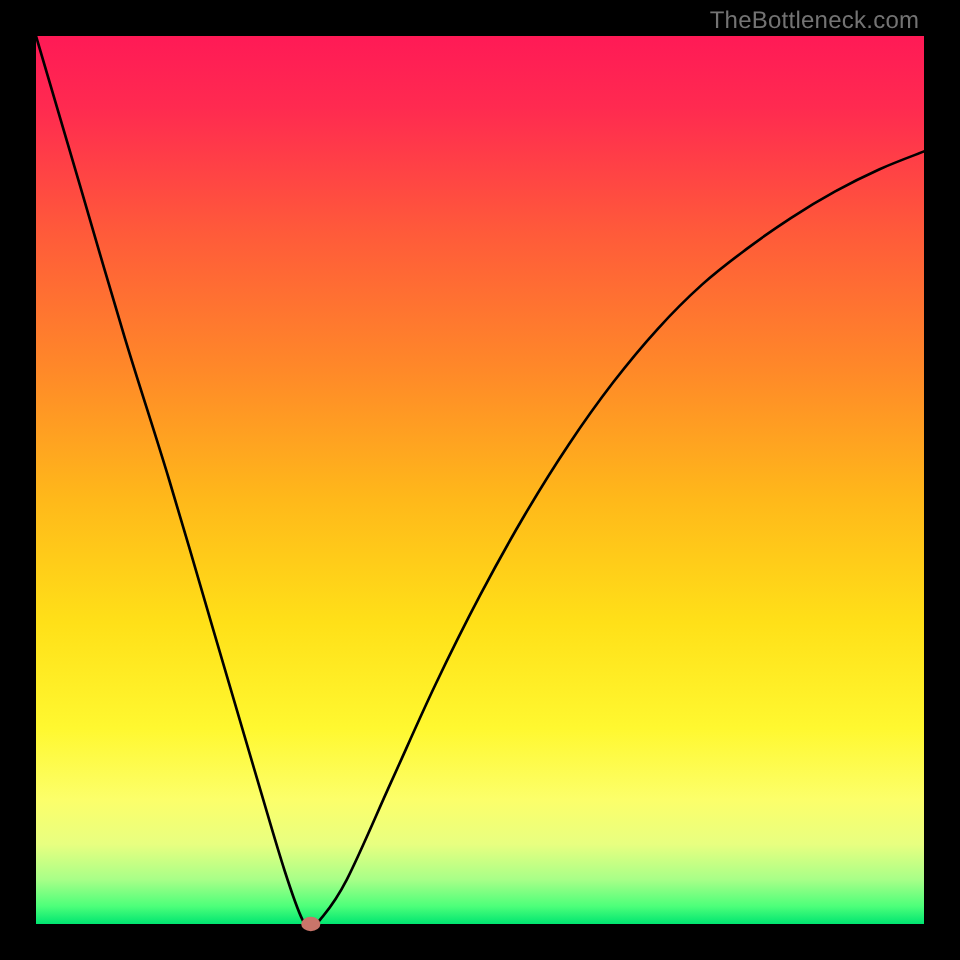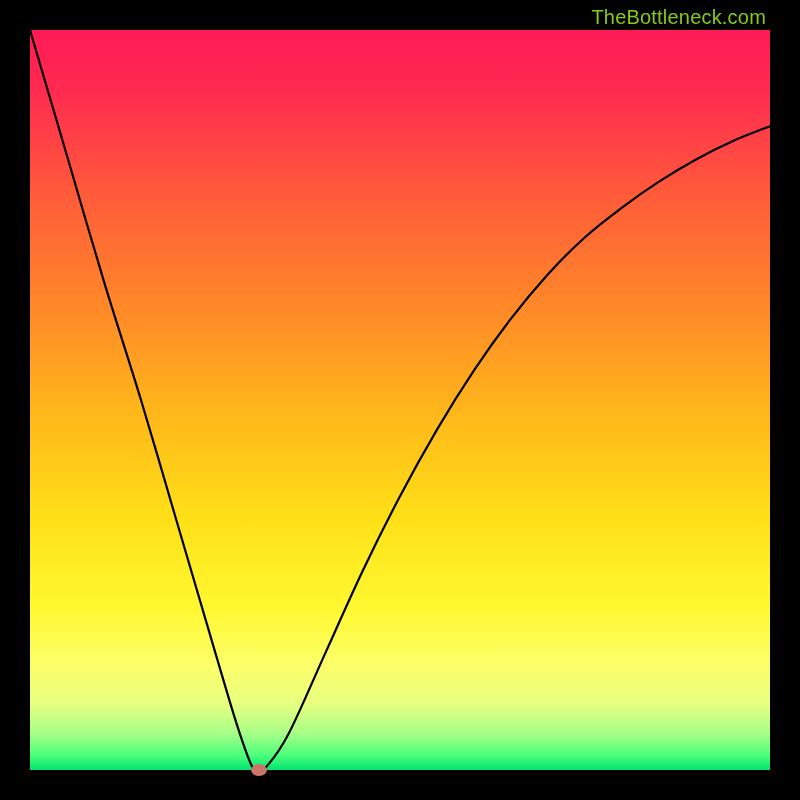--- a/index.html
+++ b/index.html
@@ -31,21 +31,21 @@
       #00e571 100%
     );
   }
   .watermark {
     position: absolute;
     top: 6px;
     right: 34px;
     font-family: Arial, Helvetica, sans-serif;
     font-size: 20px;
     font-weight: 500;
-    color: #84cc16;
+    color: #737373;
     letter-spacing: 0.2px;
   }
   svg.curve {
     position: absolute;
     left: 0; top: 0;
     width: 100%; height: 100%;
   }
   .marker {
     position: absolute;
     width: 16px;

